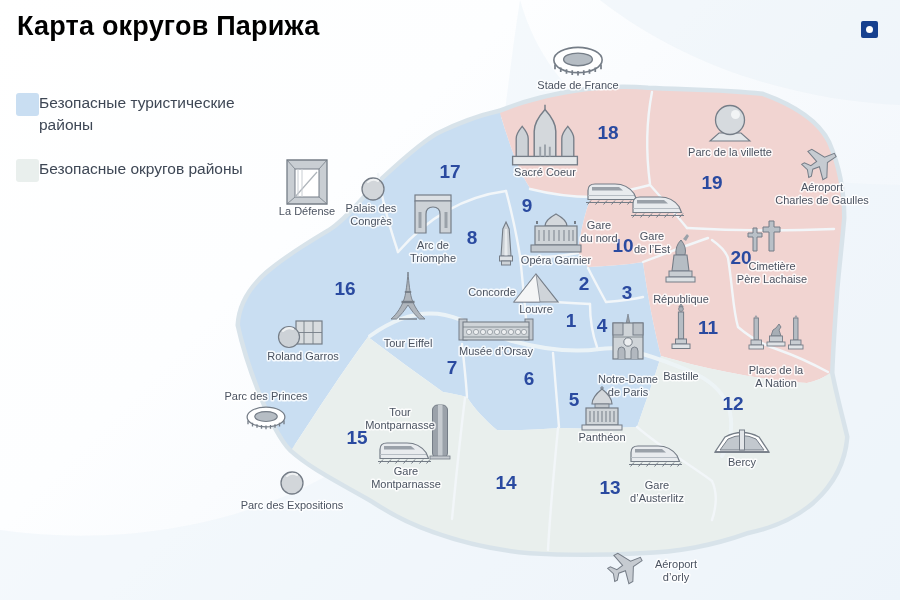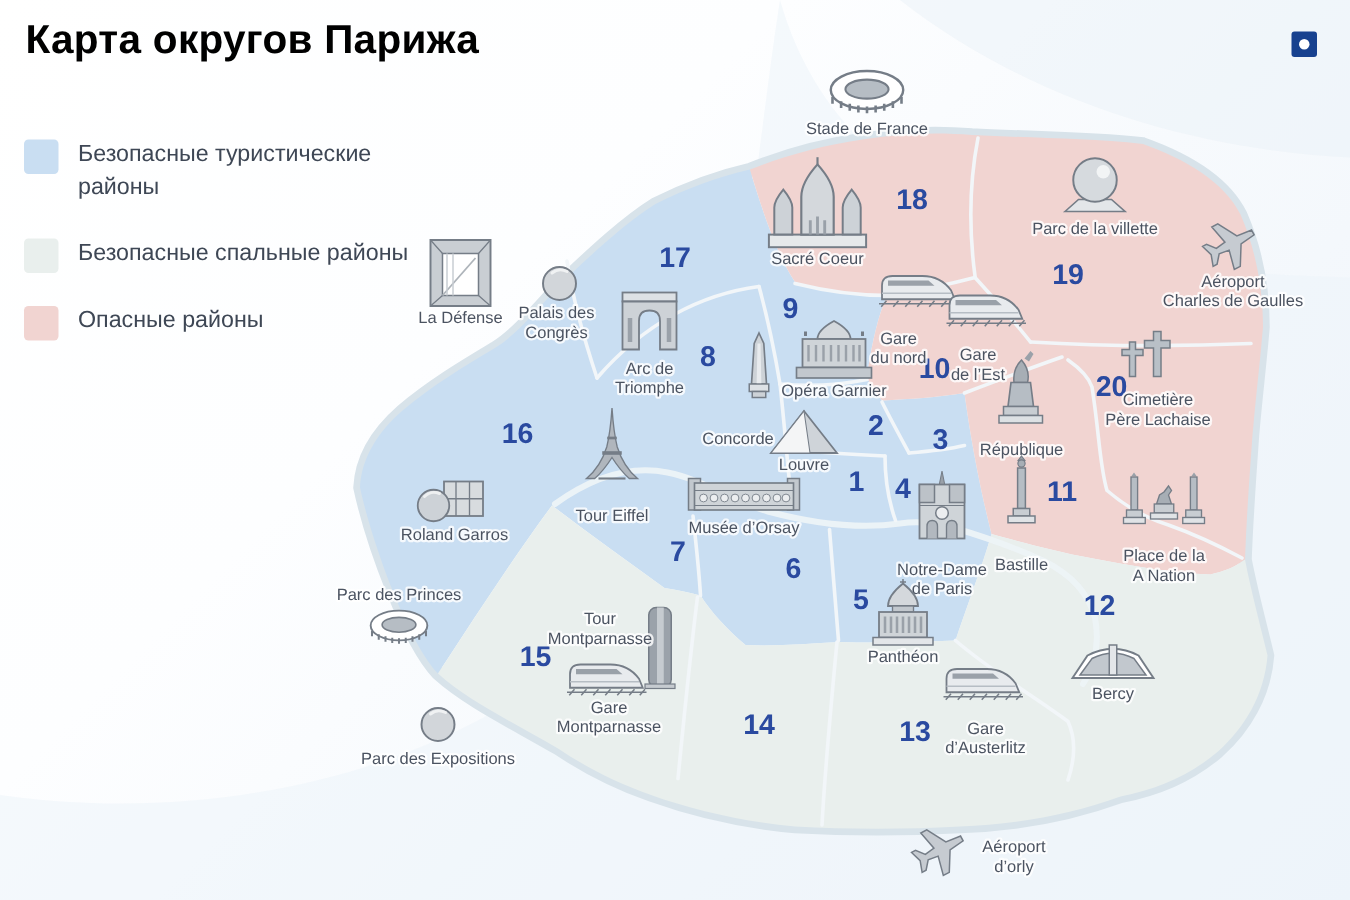--- a/index.html
+++ b/index.html
@@ -7,21 +7,21 @@
     width:900px;height:600px;overflow:hidden;position:relative;
     font-family:"Liberation Sans",sans-serif;
     background:linear-gradient(135deg,#ffffff 0%,#fdfeff 35%,#f4f8fc 70%,#eef4fa 100%);
   }
   #bg-svg,#map-svg{position:absolute;left:0;top:0;width:900px;height:600px;}
   .page-title{
     position:absolute;left:17px;top:11px;
     font-size:27px;font-weight:700;color:#000000;letter-spacing:.2px;
   }
   .legend{position:absolute;left:16px;top:92px;display:flex;flex-direction:column;gap:21px;}
-  .legend-item{display:flex;gap:13px;align-items:flex-start;}
+  .legend-item{display:flex;align-items:flex-start;}
   .swatch{width:23px;height:23px;border-radius:3px;flex:0 0 auto;margin-top:1px;}
   .legend-label{font-size:15.5px;line-height:1.45;color:#3e4755;width:240px;}
   .logo-mark{
     position:absolute;left:861px;top:21px;width:17px;height:17px;border-radius:2px;
     background:#17418f;display:flex;align-items:center;justify-content:center;
   }
   .logo-dot{width:7px;height:7px;border-radius:50%;background:#ffffff;}
   .district-number{
     font-size:19px;font-weight:700;fill:#2a4aa0;
     font-family:"Liberation Sans",sans-serif;
@@ -312,23 +312,19 @@
 
 <div class="page-title">Карта округов Парижа</div>
 
 <div class="legend">
   <div class="legend-item">
     <div class="swatch" style="background: rgb(201, 222, 242);"></div>
     <div class="legend-label">Безопасные туристические районы</div>
   </div>
   <div class="legend-item">
     <div class="swatch" style="background: rgb(233, 239, 237);"></div>
-    <div class="legend-label">Безопасные спальные районы</div>
-  </div>
-  <div class="legend-item">
-    <div class="swatch" style="background: rgb(241, 212, 209);"></div>
-    <div class="legend-label">Опасные районы</div>
+    <div class="legend-label">Безопасные округов районы</div>
   </div>
 </div>
 
 <div class="logo-mark">
   <div class="logo-dot"></div>
 </div>
 
 </body></html>

